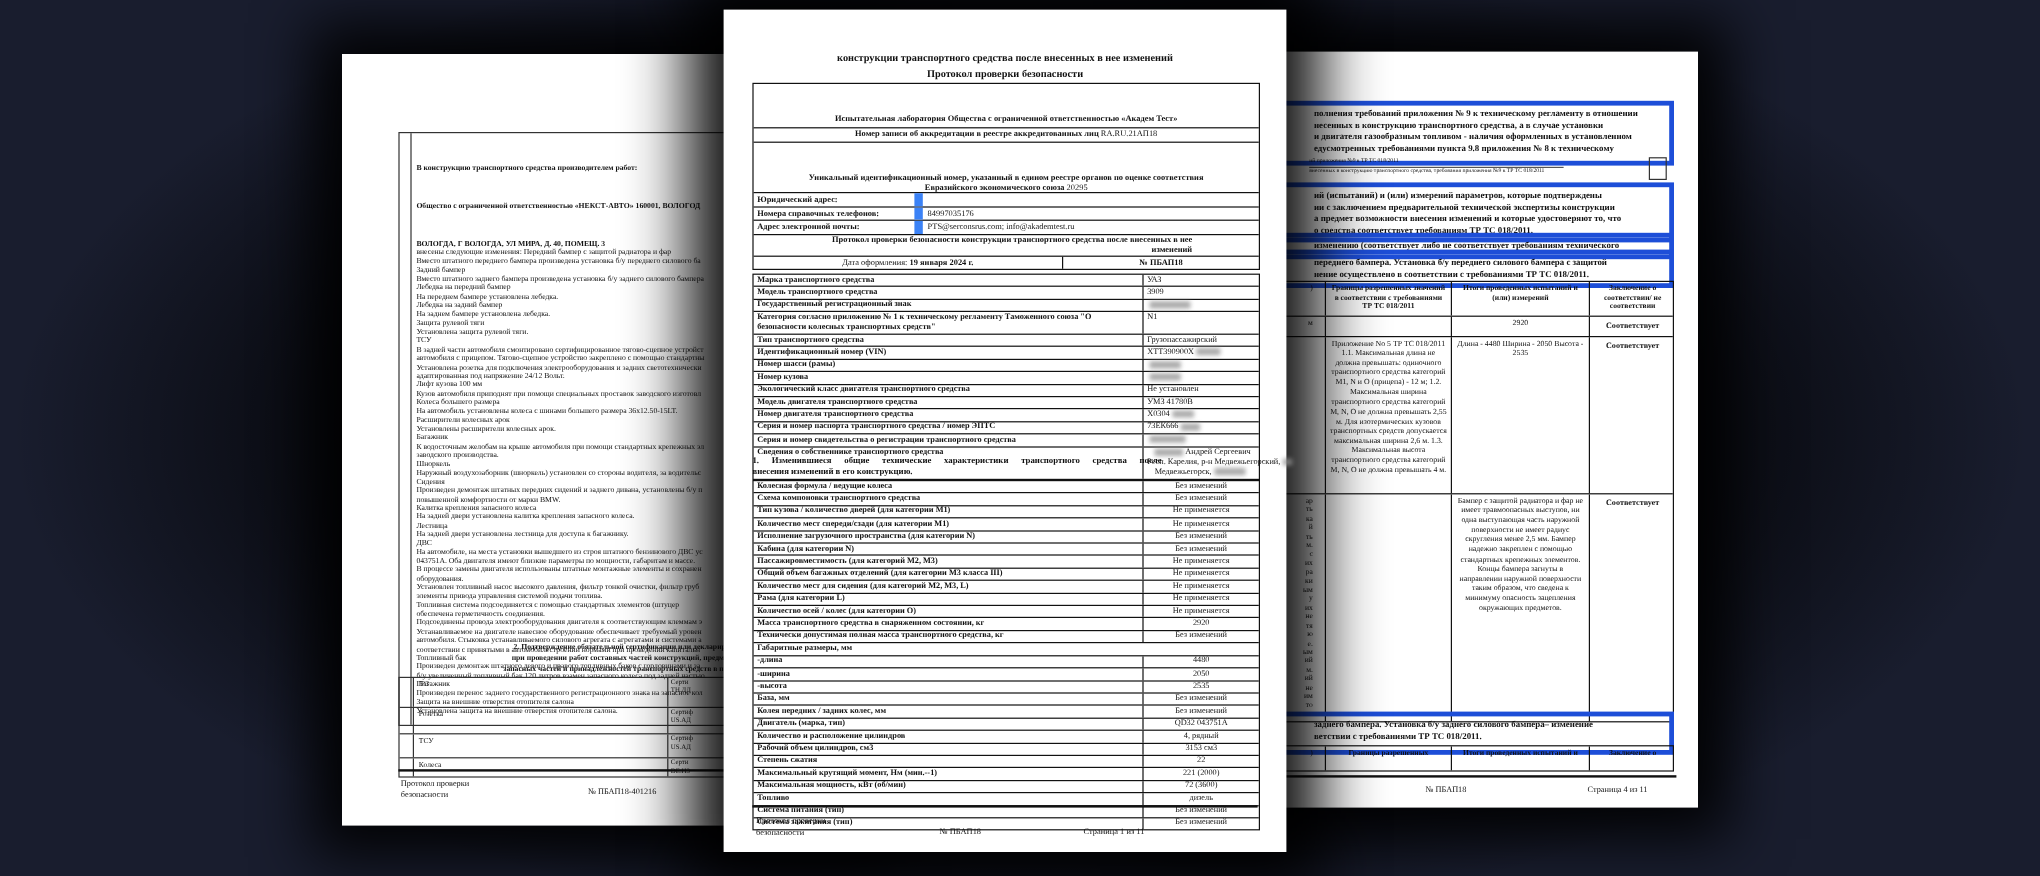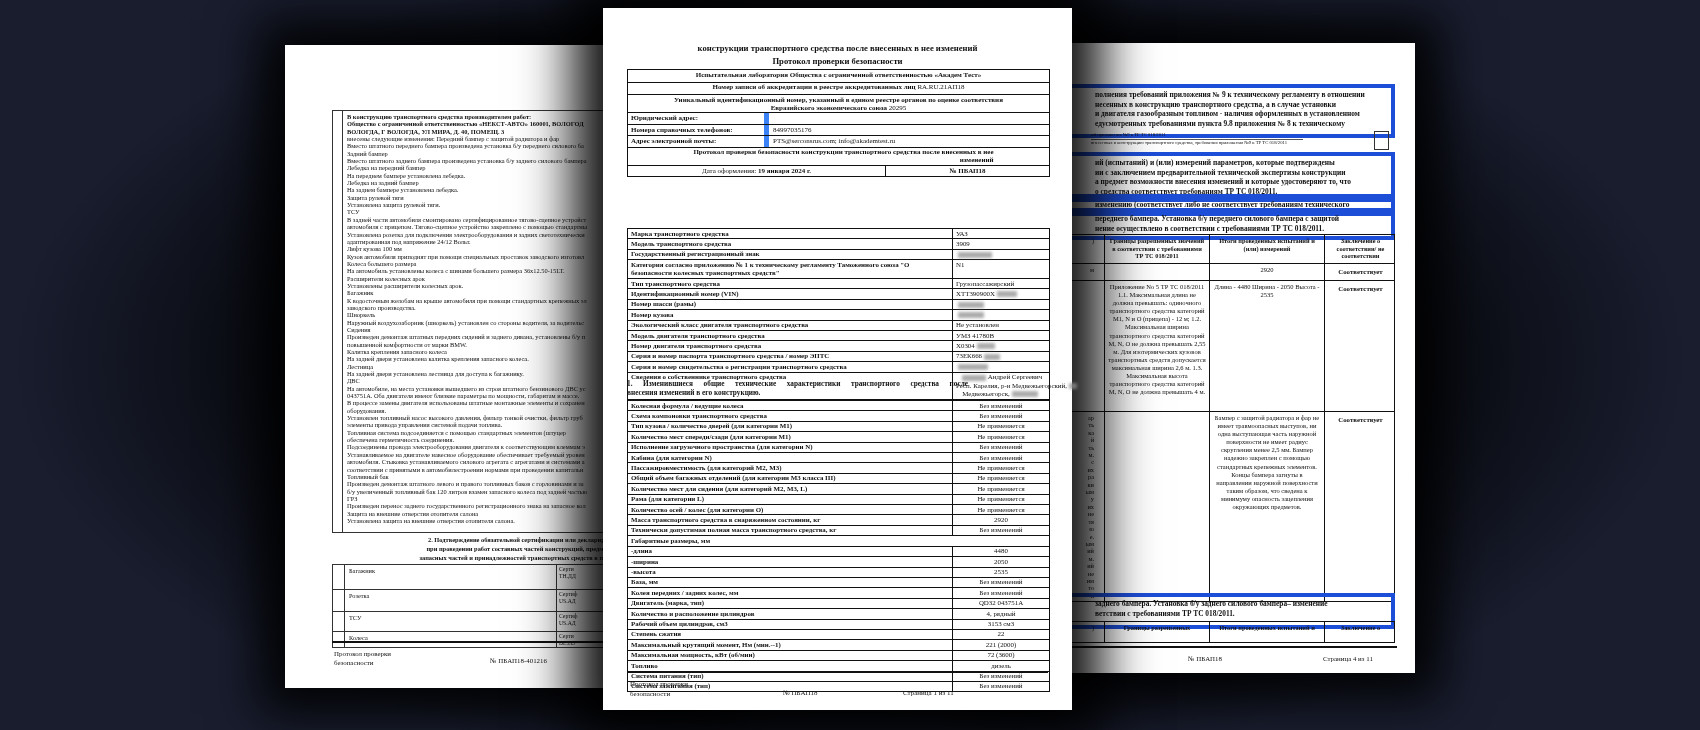--- a/index.html
+++ b/index.html
@@ -5,21 +5,21 @@
   html,body{margin:0;padding:0;}
   body{width:1700px;height:730px;background:#191d2e;overflow:hidden;position:relative;
        font-family:"Liberation Serif","DejaVu Serif",serif;color:#111;}
   .stage{position:absolute;inset:0;
        background:radial-gradient(ellipse 840px 420px at 850px 360px, rgba(0,0,0,.96) 52%, rgba(0,0,0,0) 100%);}
   .page{position:absolute;background:#fff;box-shadow:0 0 46px 26px rgba(0,0,0,.9);}
   .page-left{left:285px;top:45px;width:430px;height:643px;z-index:2;}
   .page-center{left:603px;top:8px;width:469px;height:702px;z-index:5;box-shadow:0 0 50px 30px rgba(0,0,0,.95);}
   .page-right{left:993px;top:43px;width:422px;height:630px;z-index:2;}
   .ln{white-space:nowrap;}
-  .b{font-weight:bold;}
+  .b{font-weight:bold;margin-top:24px;}
   .bl{display:inline-block;height:6px;background:#8f8f8f;border-radius:1px;filter:blur(1.6px);
       vertical-align:middle;margin:0 2px;opacity:.75;}
   
   .lp-box{position:absolute;left:47px;top:65px;width:372px;border:1.5px solid #333;display:flex;}
   .lp-narrow{width:9px;border-right:1px solid #333;}
   .lp-text{flex:1;padding:2px 3px 8px 4px;font-size:6.4px;line-height:7.35px;overflow:visible;}
   .lp-s2{position:absolute;left:47px;top:491px;width:372px;text-align:center;font-weight:bold;
          font-size:6.4px;line-height:8.9px;}
   .lp-certs{position:absolute;left:47px;top:519px;width:372px;border:1.5px solid #333;}
   .cert-row{display:grid;grid-template-columns:12px 211px 1fr;border-top:1px solid #333;}
@@ -35,21 +35,21 @@
   .lp-f1{position:absolute;left:49px;top:604px;font-size:6.9px;line-height:9.2px;}
   .lp-fnum{position:absolute;left:205px;top:612px;font-size:6.9px;}
   
   .ct-title{position:absolute;left:0;right:0;top:34px;text-align:center;font-weight:bold;
             font-size:8.6px;line-height:12.5px;}
   .ctbl{position:absolute;left:24px;width:421px;border:1.5px solid #111;font-size:7px;}
   .t1{top:61px;}
   .t1 .row{border-top:1px solid #111;display:flex;min-height:10.5px;align-items:stretch;}
   .t1 .row:first-child{border-top:none;}
   .t1 .full{display:block;text-align:center;padding:0.5px 2px;}
-  .t1-lab{width:141px;border-right:5px solid #3b82f6;font-weight:bold;padding:1px 3px;box-sizing:border-box;}
+  .t1-lab{width:141px;border-right:7px solid #3b82f6;font-weight:bold;padding:1px 3px;box-sizing:border-box;}
   .t1-val{flex:1;padding:1px 4px;}
   .t1-proto{max-width:310px;margin:0 auto;font-weight:bold;text-align:right;}
   .t1-d1{width:258px;border-right:1px solid #111;text-align:center;padding:1px 2px;box-sizing:border-box;}
   .t1-d2{flex:1;text-align:center;font-weight:bold;padding:1px 2px;}
   .t2{top:220px;}
   .t3{top:392px;}
   .kv-row{display:flex;border-top:1px solid #111;min-height:7.9px;}
   .kv-row:first-child{border-top:none;}
   .kv-lab{flex:1;font-weight:bold;padding:0.5px 3px;border-right:1px solid #111;font-size:6.9px;line-height:8.4px;}
   .kv-full .kv-lab{border-right:none;}

